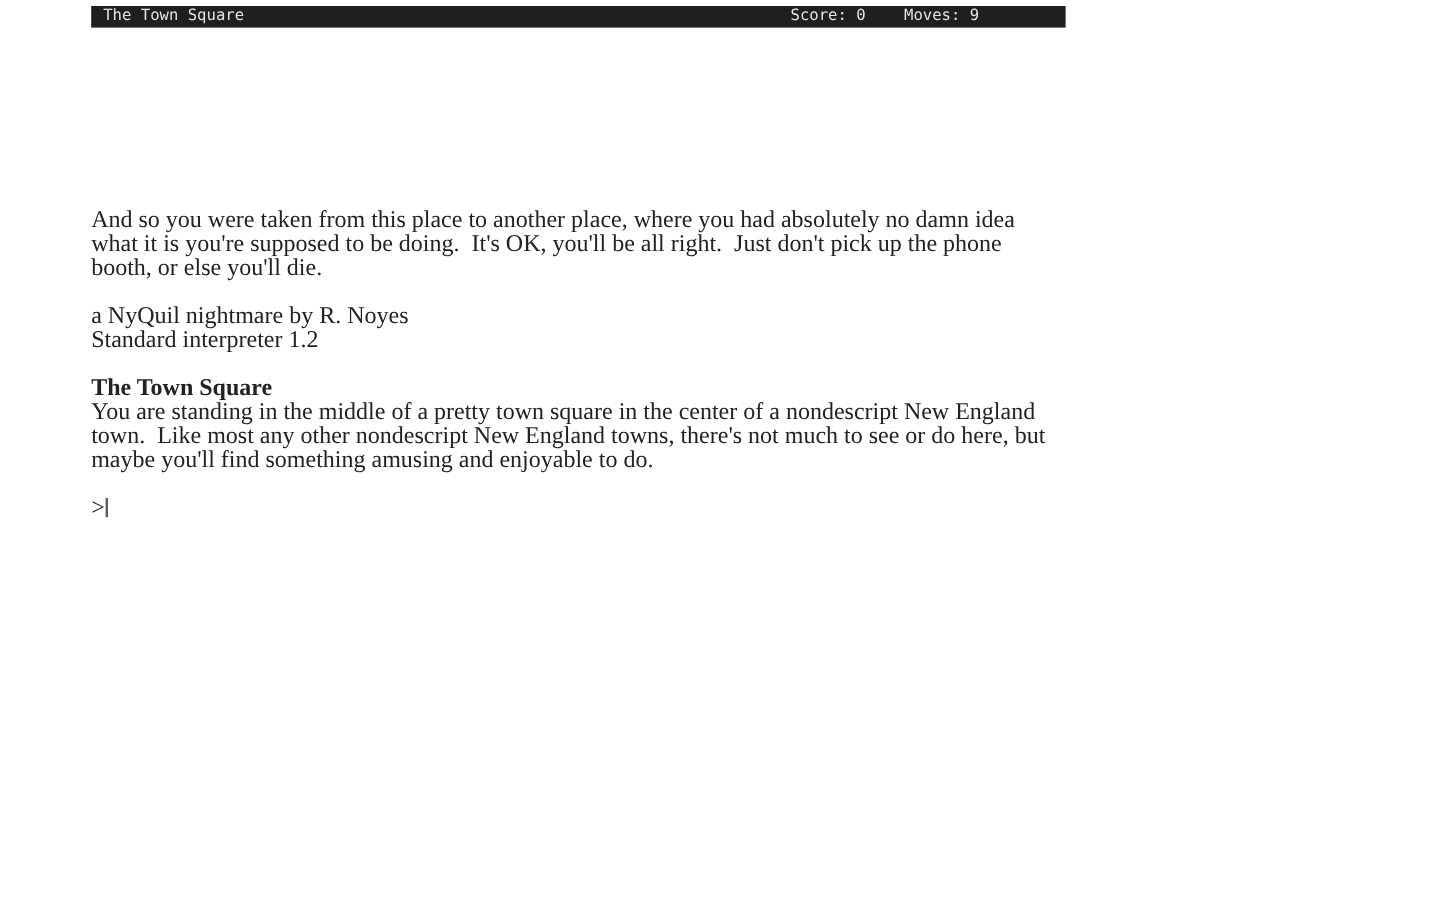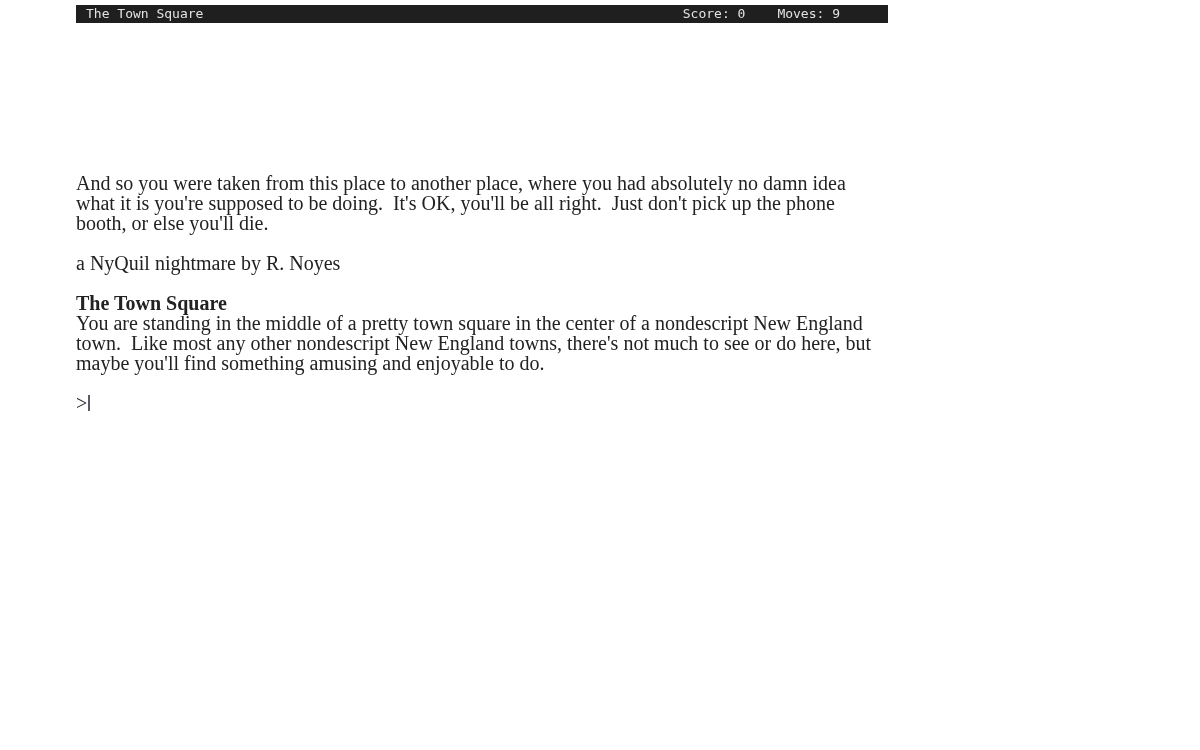--- a/index.html
+++ b/index.html
@@ -25,21 +25,21 @@
     display: flex;
     justify-content: space-between;
     align-items: center;
     white-space: pre;
   }
   .status-left {
     padding-left: 10px;
   }
   .status-right {
     display: flex;
-    padding-right: 48px;
+    padding-right: 72px;
   }
   .status-score { margin-right: 32px; }
   .transcript {
     padding-top: 130px;
     color: #222222;
     font-size: 20px;
     line-height: 20px;
   }
   .transcript p {
     margin: 20px 0;
@@ -79,20 +79,21 @@
       <span class="status-moves">Moves: 9</span>
     </span>
   </div>
 
   <div class="transcript">
 
     <p>And so you were taken from this place to another place, where you had absolutely no damn idea what it is you're supposed to be doing.  It's OK, you'll be all right.  Just don't pick up the phone booth, or else you'll die.</p>
 
     <div class="block">
       <div>a NyQuil nightmare by R. Noyes</div>
+      <div>Standard interpreter 1.2</div>
     </div>
 
     <div class="block">
       <div class="bold-line">The Town Square</div>
       <div>You are standing in the middle of a pretty town square in the center of a nondescript New England town.  Like most any other nondescript New England towns, there's not much to see or do here, but maybe you'll find something amusing and enjoyable to do.</div>
     </div>
 
 
     <div class="prompt-line">
       <span>&gt;</span>

